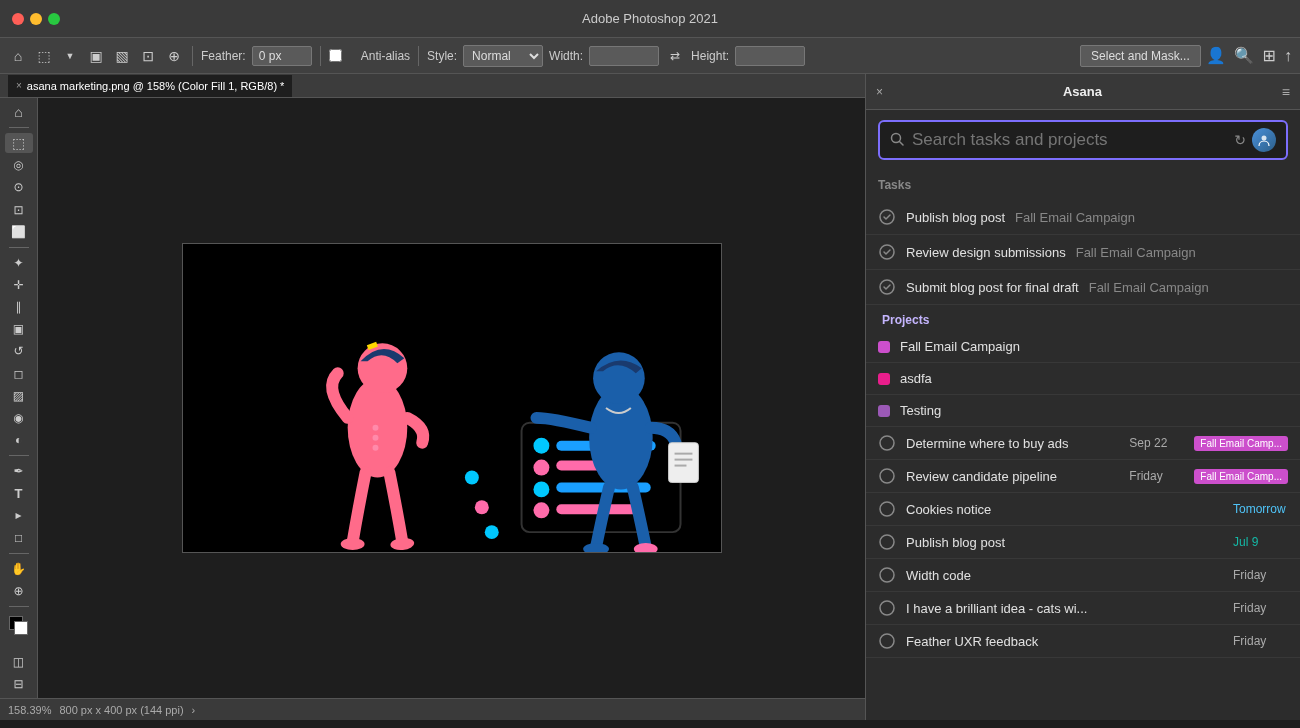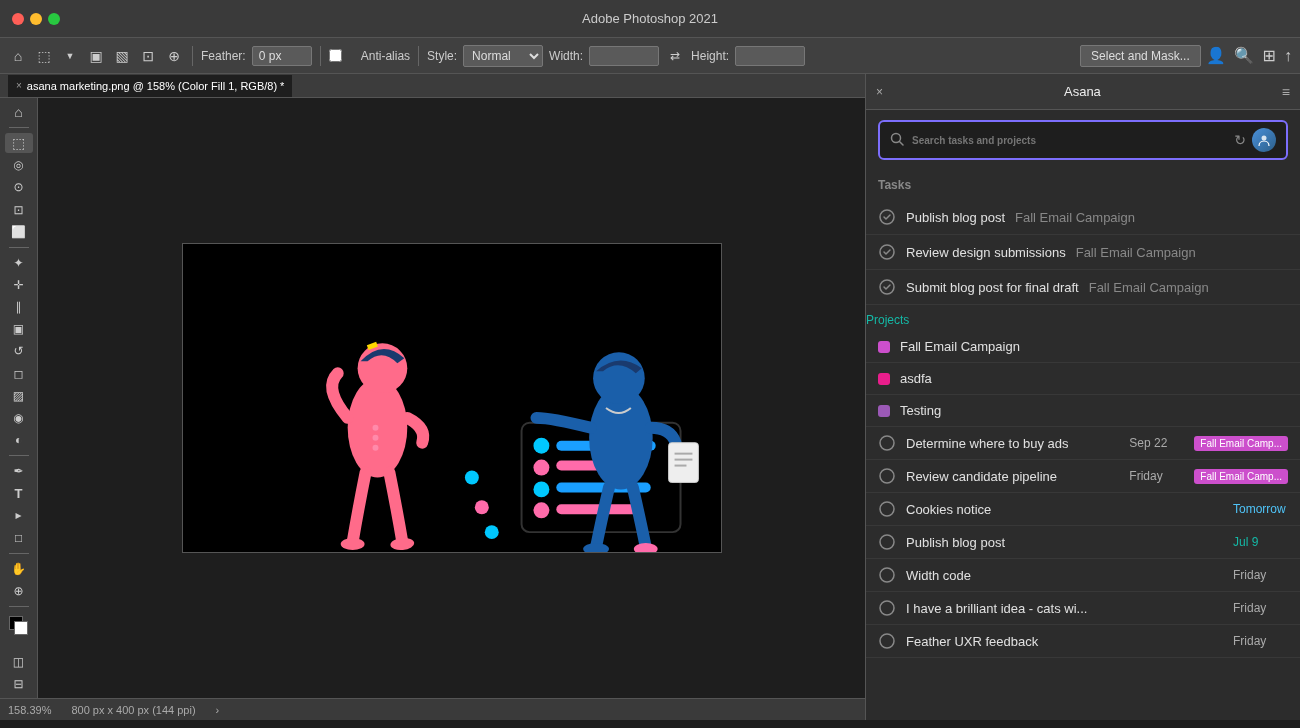--- a/index.html
+++ b/index.html
@@ -196,21 +196,21 @@
     }
 
     
     .status-bar {
       height: 22px;
       background: #3a3a3a;
       border-top: 1px solid #555;
       display: flex;
       align-items: center;
       padding: 0 8px;
-      gap: 20px;
+      gap: 8px;
       color: #aaa;
       font-size: 11px;
     }
 
     
     .asana-panel {
       width: 435px;
       background: #2c2c2c;
       border-left: 1px solid #555;
       display: flex;
@@ -224,21 +224,21 @@
       display: flex;
       align-items: center;
       padding: 0 10px;
       border-bottom: 1px solid #555;
       justify-content: space-between;
     }
 
     .asana-panel-title {
       color: #eee;
       font-size: 13px;
-      font-weight: 400;
+      font-weight: 700;
     }
 
     .asana-panel-controls {
       display: flex;
       gap: 8px;
       align-items: center;
     }
 
     .panel-close-btn {
       color: #aaa;
@@ -272,23 +272,22 @@
       color: #888;
       font-size: 14px;
       flex-shrink: 0;
     }
 
     .search-input {
       background: transparent;
       border: none;
       outline: none;
       color: #888;
-      font-size: 10px;
+      font-size: 17px;
       flex: 1;
-      font-weight: bold;
     }
 
     .search-right-icons {
       display: flex;
       align-items: center;
       gap: 6px;
     }
 
     .avatar-circle {
       width: 24px;
@@ -339,24 +338,24 @@
       font-weight: 500;
     }
 
     .task-project-tag {
       color: #888;
       font-size: 13px;
     }
 
     
     .projects-section-label {
-      color: #14b8a6;
+      color: #c4b5fd;
       font-size: 12px;
-      font-weight: 400;
-      padding: 8px 0 4px;
+      font-weight: 700;
+      padding: 8px 16px 4px;
     }
 
     .project-item {
       display: flex;
       align-items: center;
       padding: 8px 12px;
       cursor: pointer;
       gap: 10px;
       border-bottom: 1px solid #383838;
     }

